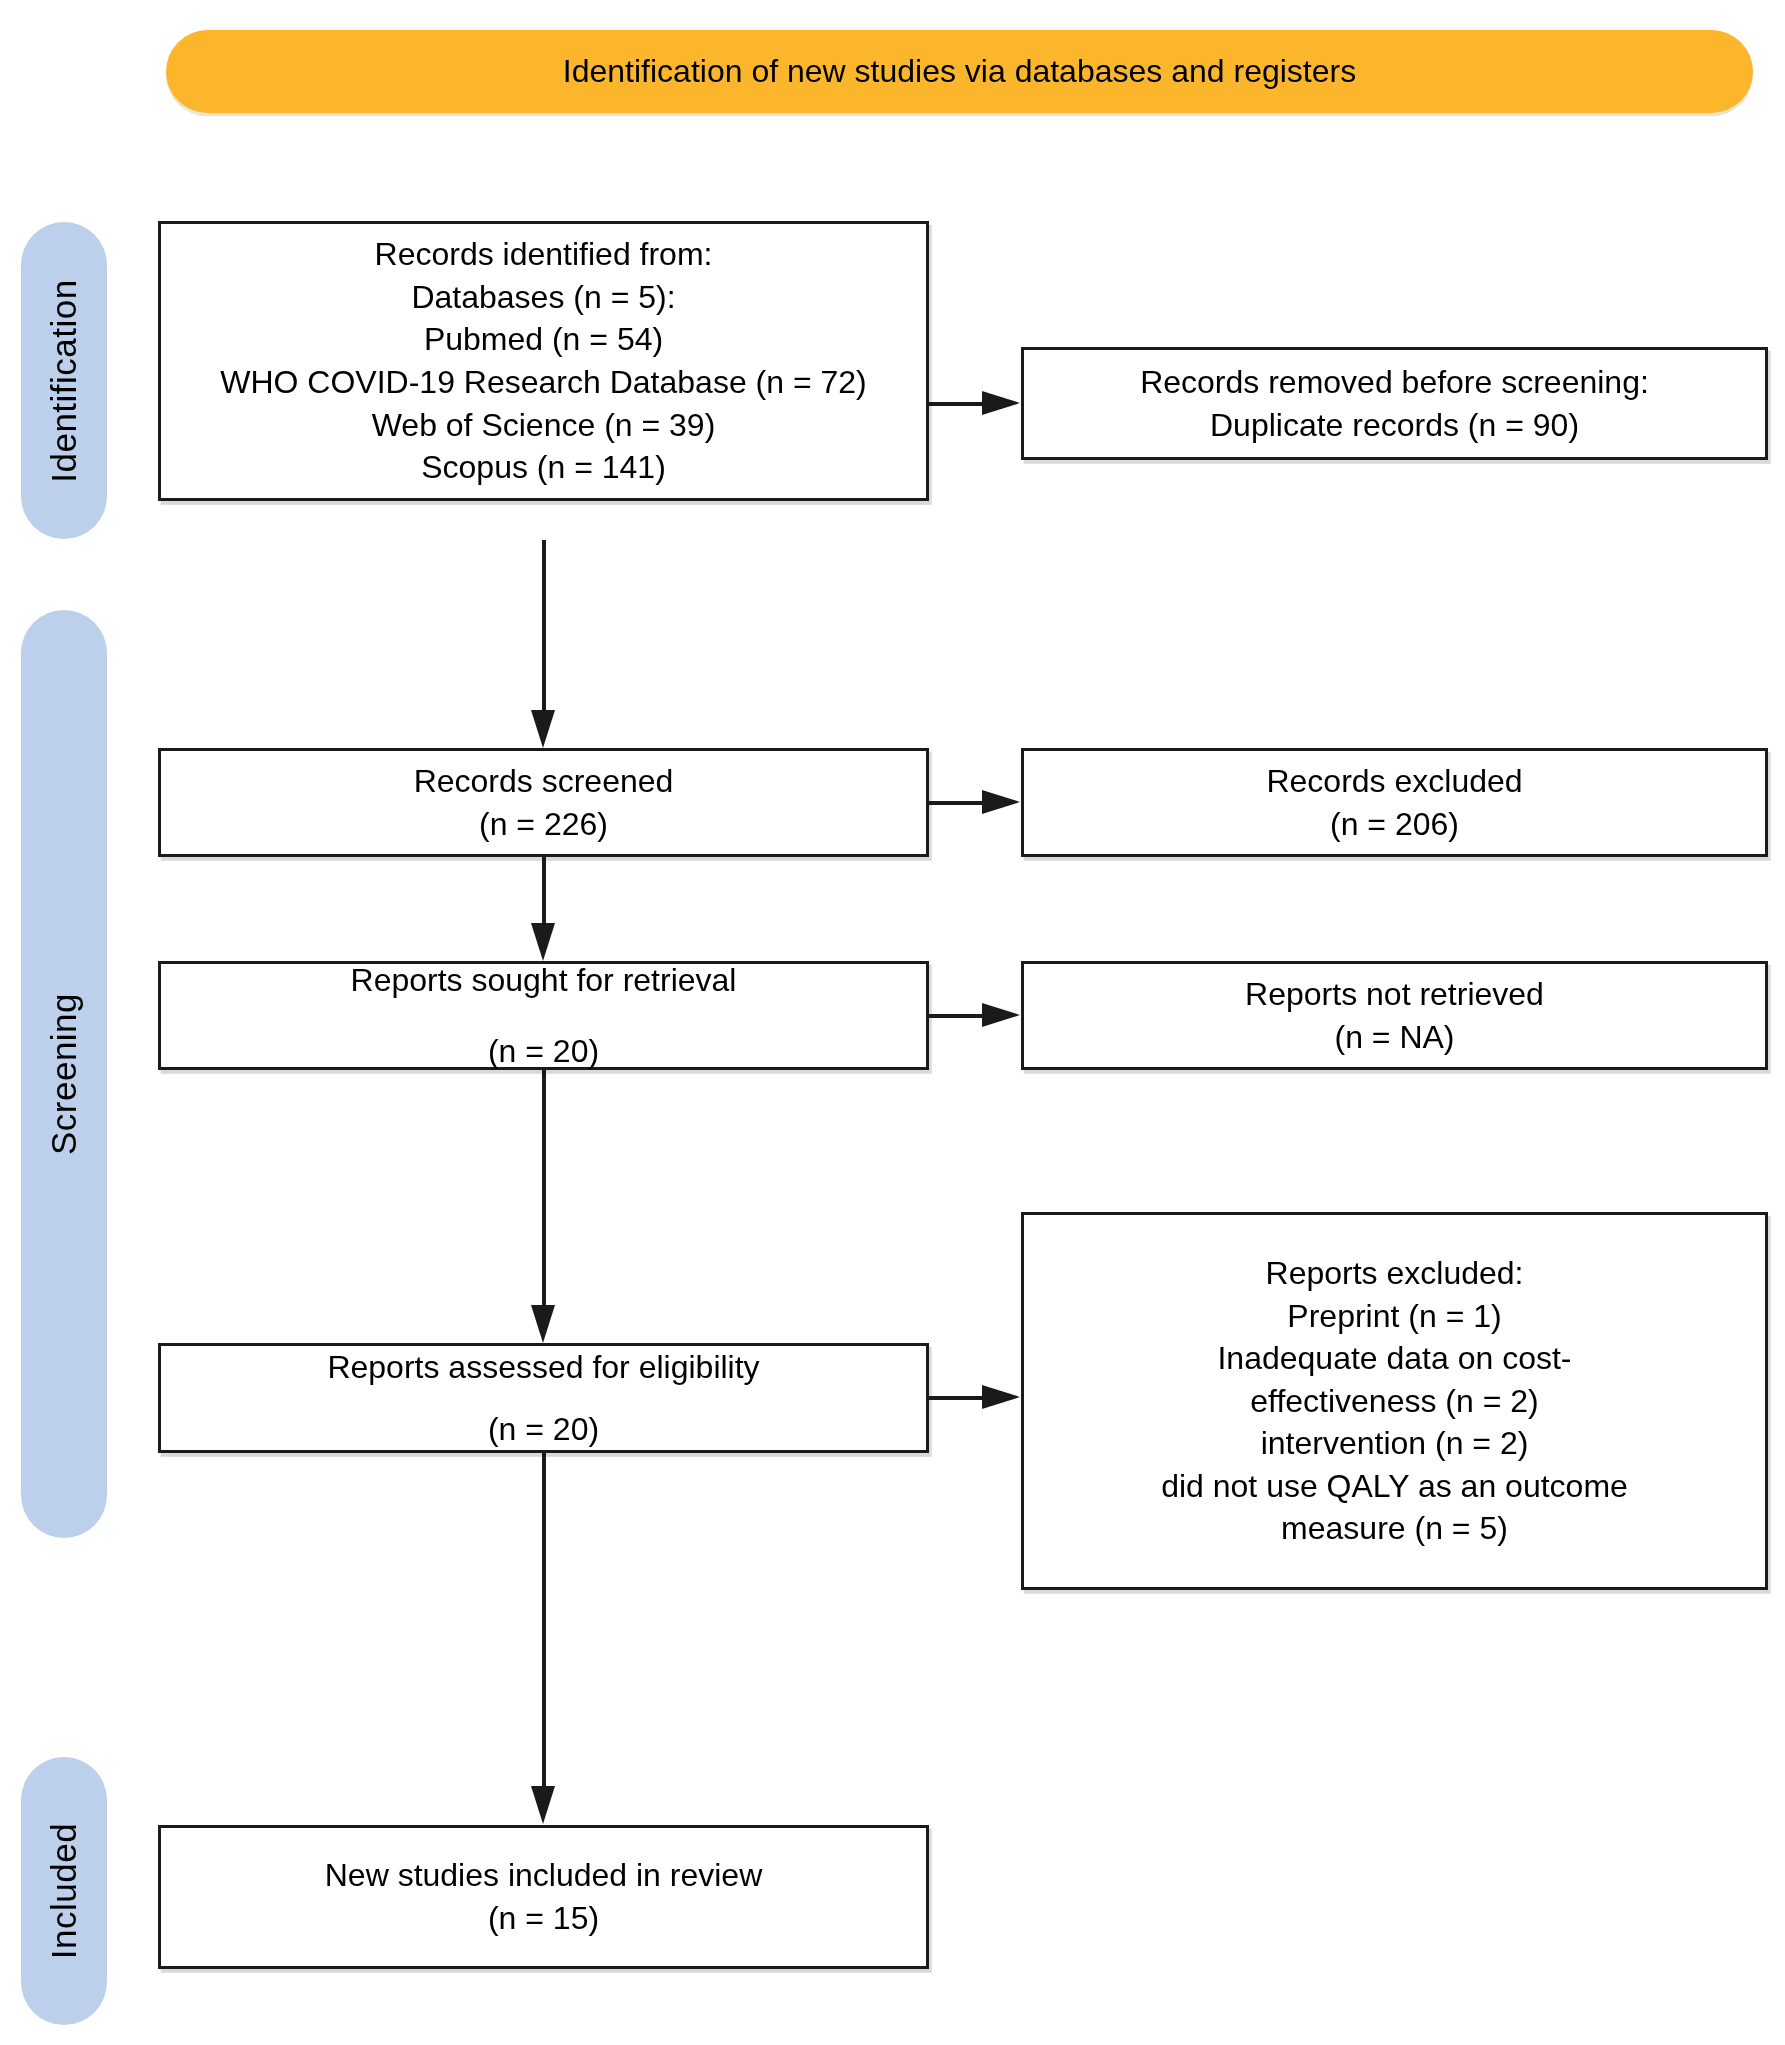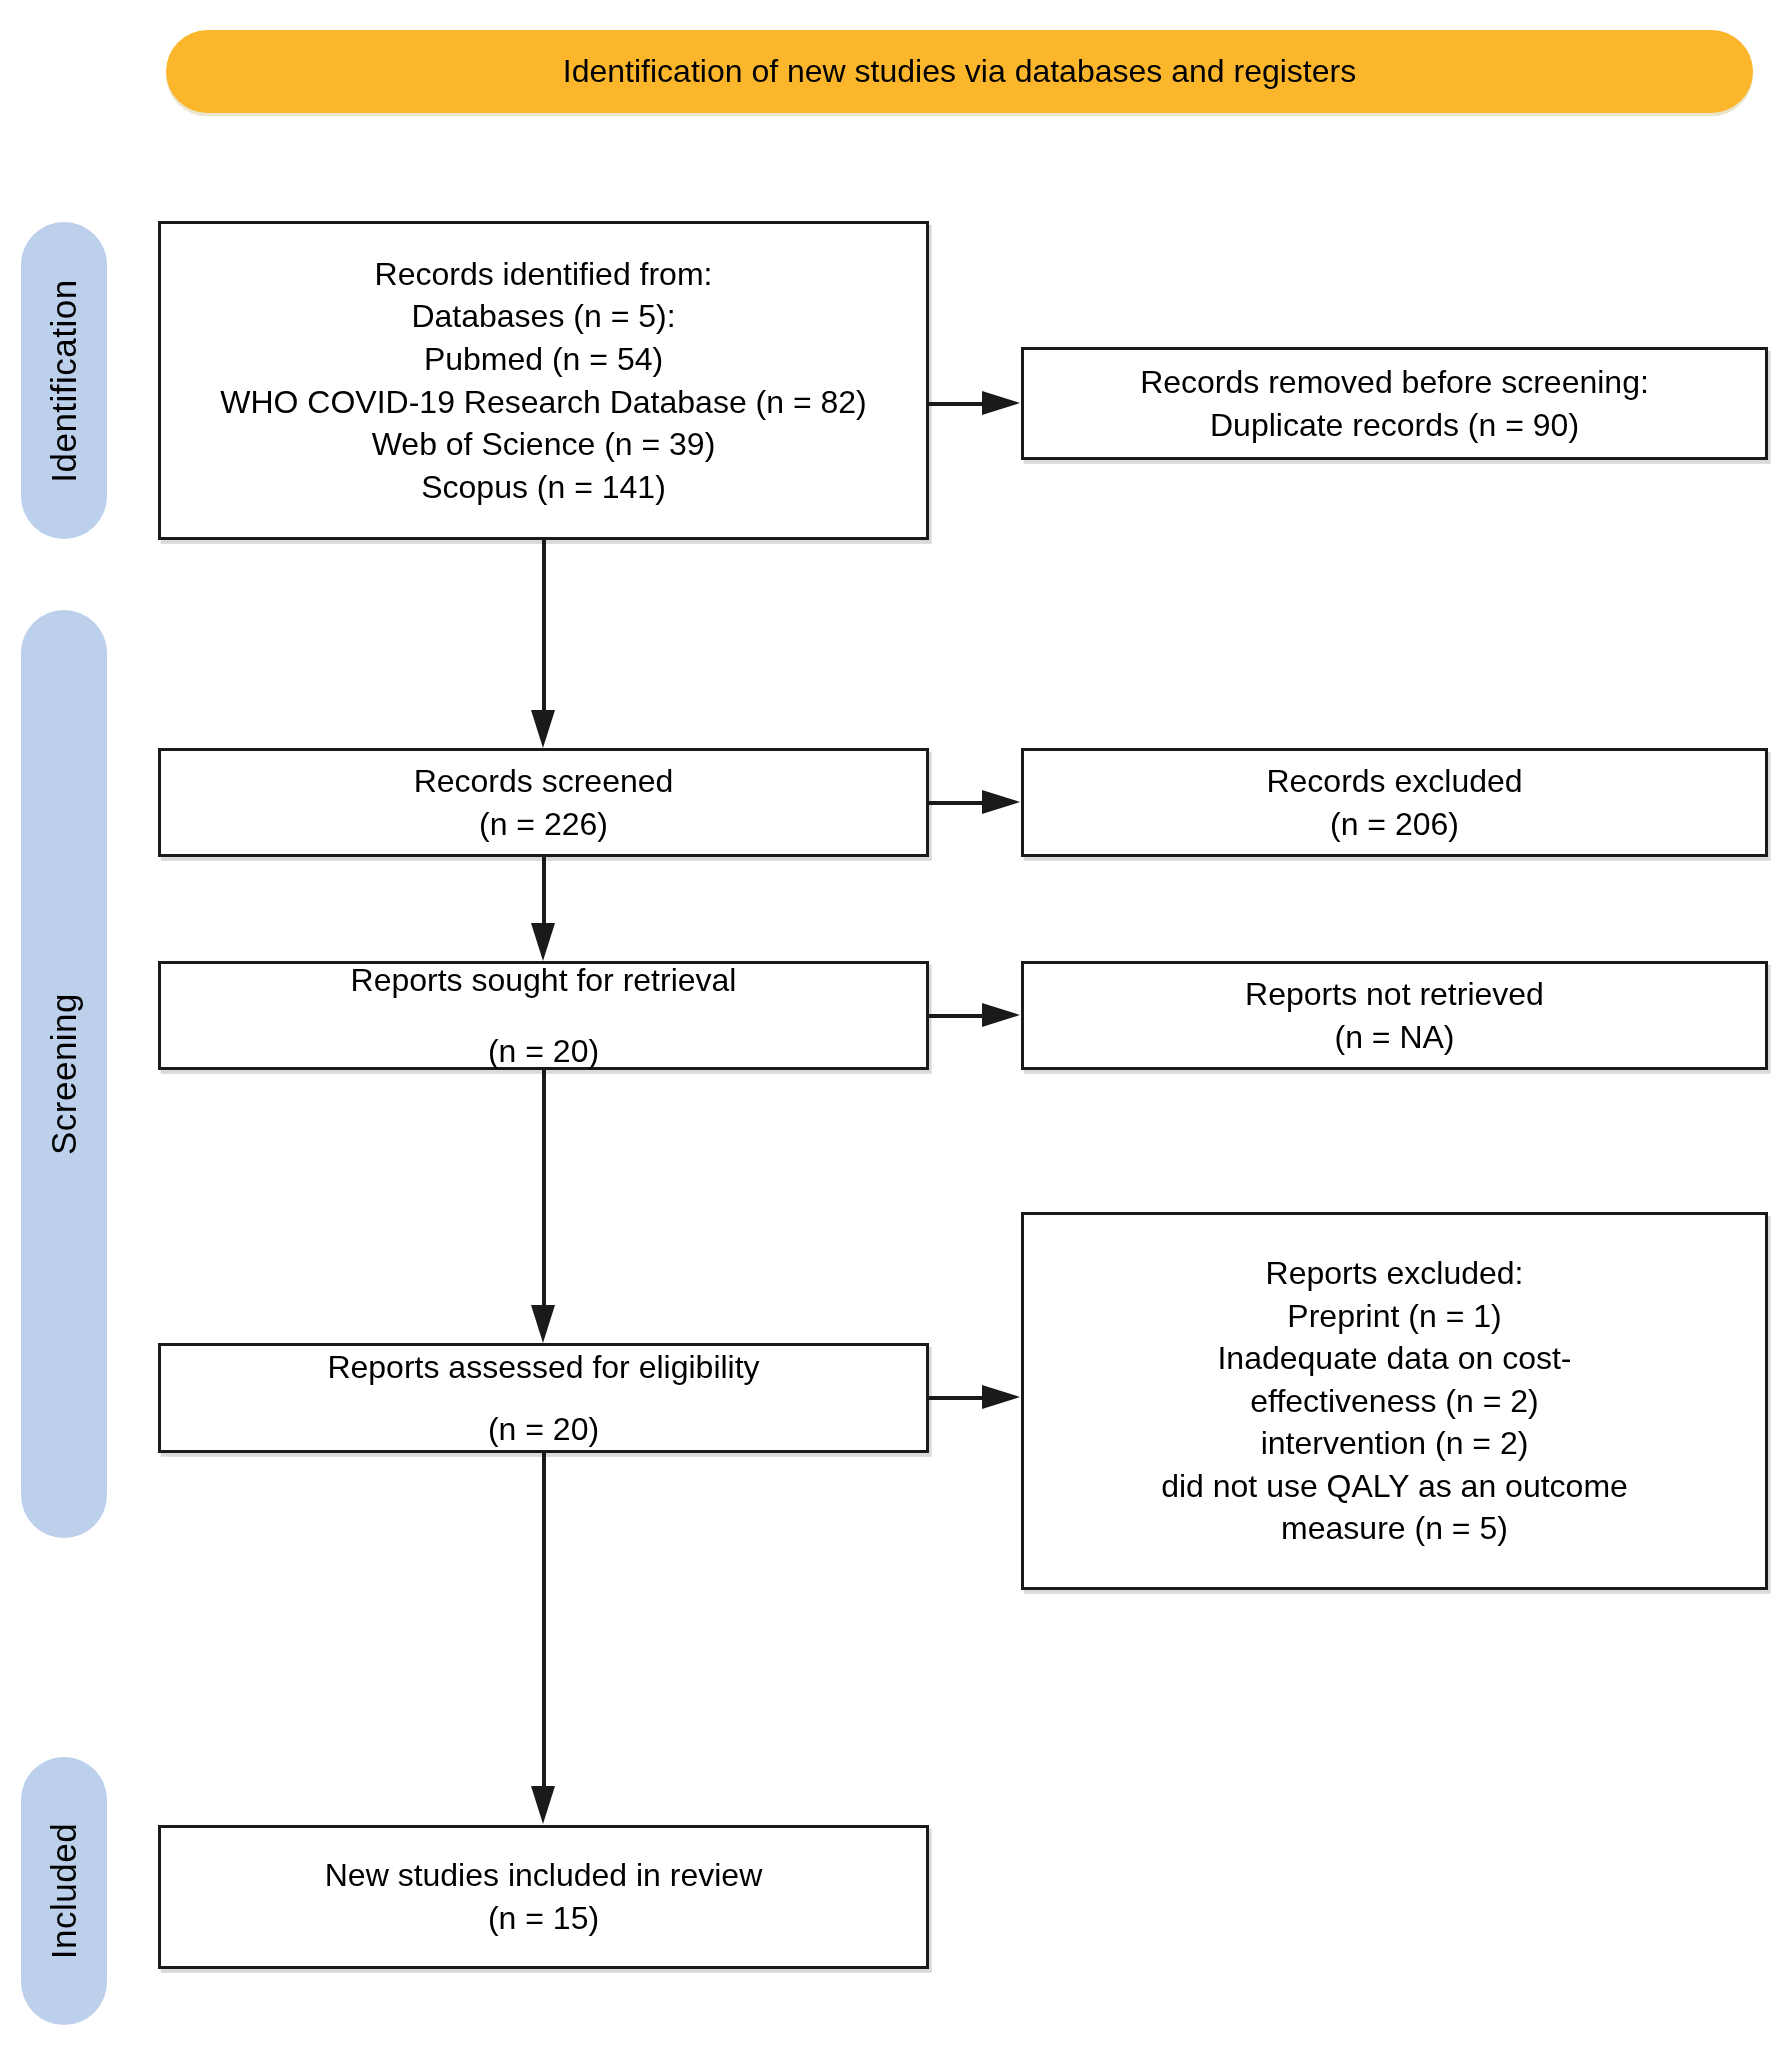--- a/index.html
+++ b/index.html
@@ -38,21 +38,21 @@
   .stage.included{top:1757px;height:268px;}
   
   .box{
     position:absolute;background:var(--box-bg);border:3.3px solid var(--box-border);
     display:flex;flex-direction:column;align-items:center;justify-content:center;
     text-align:center;font-size:32px;line-height:1.33;
     box-shadow:2.7px 3.8px 0 rgba(120,120,120,0.28);
   }
   .col-left{left:158px;width:771px;}
   .col-right{left:1021px;width:747px;text-align:right;}
-  .box.identified{top:221px;height:319px;}
+  .box.identified{top:221px;height:280px;}
   .box.removed{top:347px;height:113px;}
   .box.screened{top:748px;height:109px;}
   .box.records-excluded{top:748px;height:109px;}
   .box.sought{top:961px;height:109px;gap:28px;}
   .box.not-retrieved{top:961px;height:109px;}
   .box.assessed{top:1343px;height:110px;gap:19px;}
   .box.reports-excluded{top:1212px;height:378px;}
   .box.included-box{top:1825px;height:144px;}
   
   .vline{position:absolute;left:542px;width:3.8px;background:var(--arrow);}
@@ -92,21 +92,21 @@
     <span>Screening</span>
   </div>
   <div class="stage included">
     <span>Included</span>
   </div>
 
   <div class="box col-left identified">
     <div>Records identified from:</div>
     <div>Databases (n = 5):</div>
     <div>Pubmed (n = 54)</div>
-    <div>WHO COVID-19 Research Database (n = 82)</div>
+    <div>WHO COVID-19 Research Database (n = 72)</div>
     <div>Web of Science (n = 39)</div>
     <div>Scopus (n = 141)</div>
   </div>
   <div class="box col-right removed">
     <div>Records removed before screening:</div>
     <div>Duplicate records (n = 90)</div>
   </div>
 
   <div class="box col-left screened">
     <div>Records screened</div>

